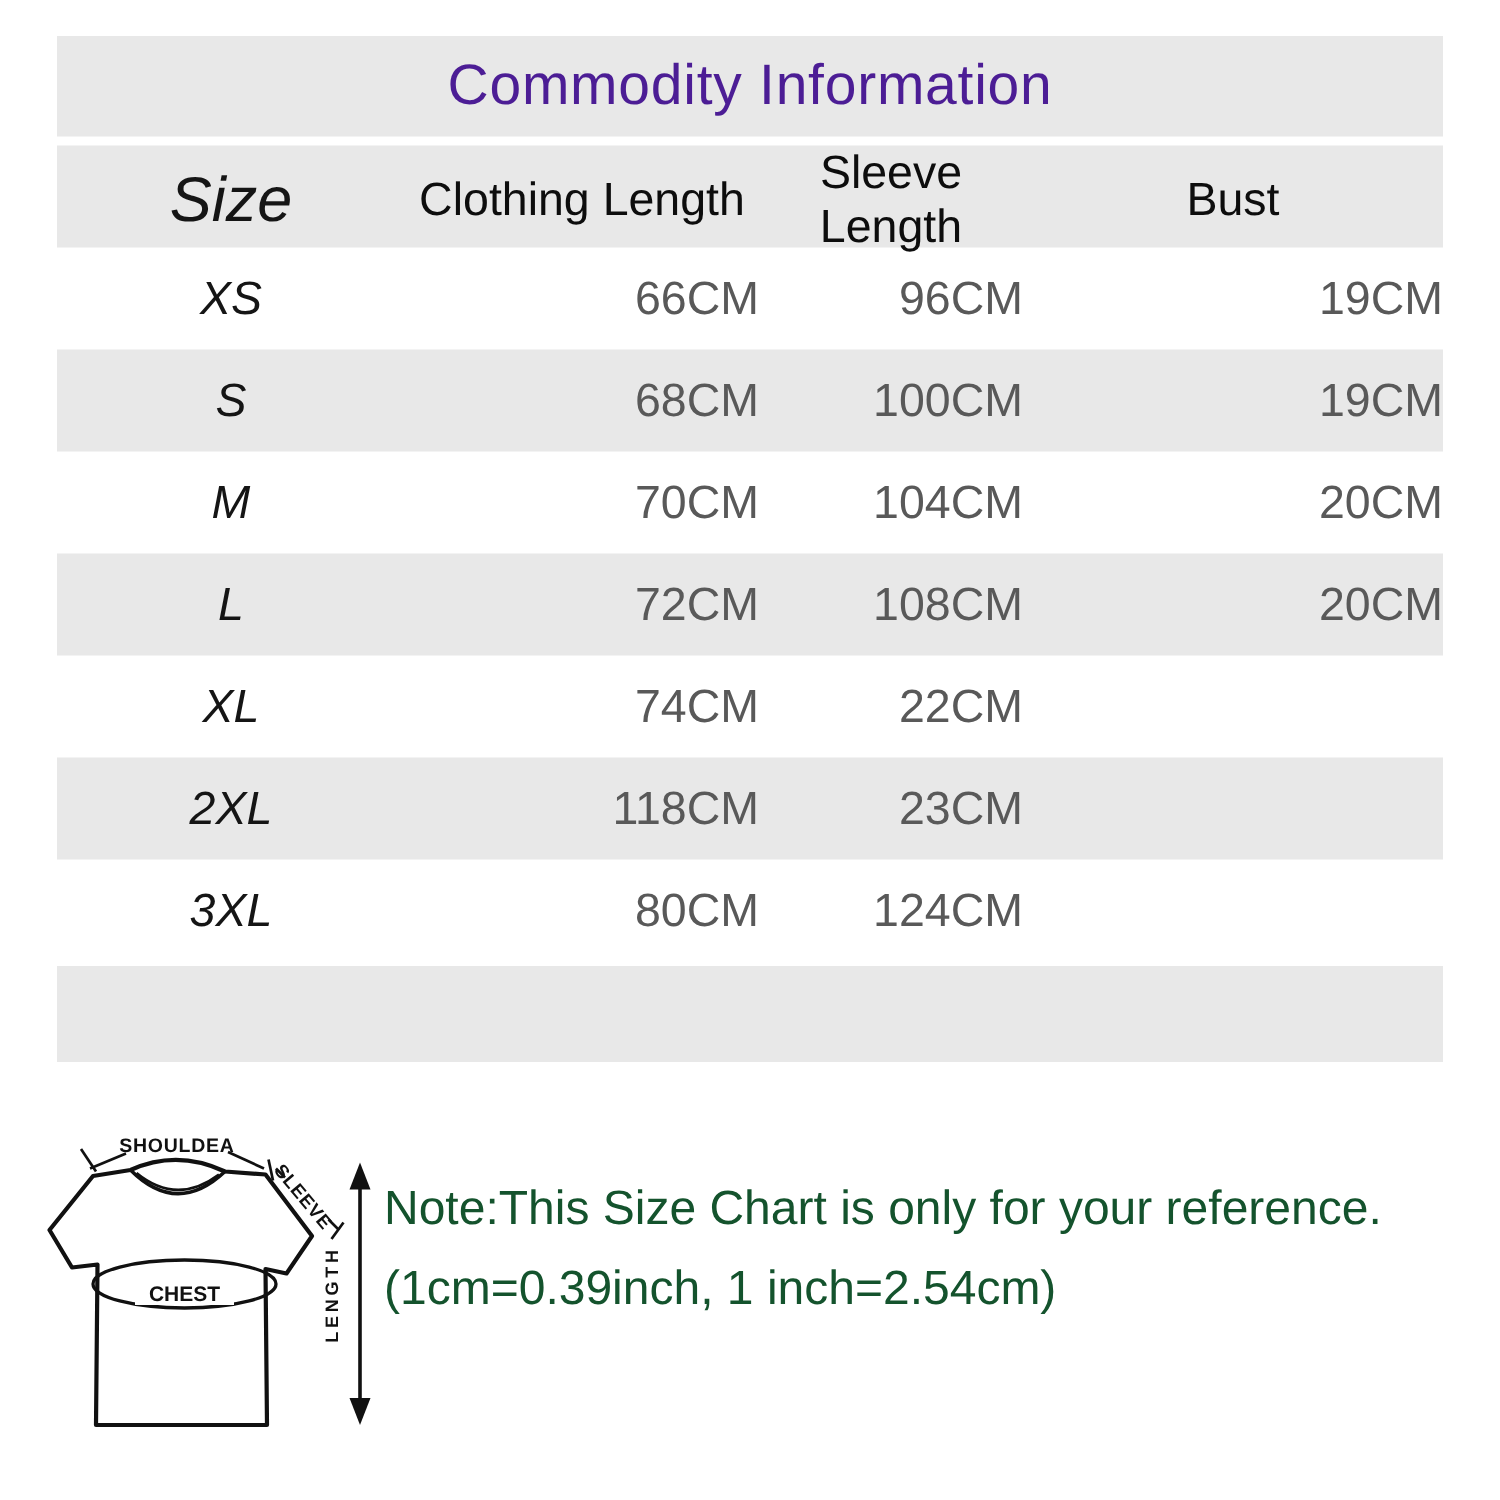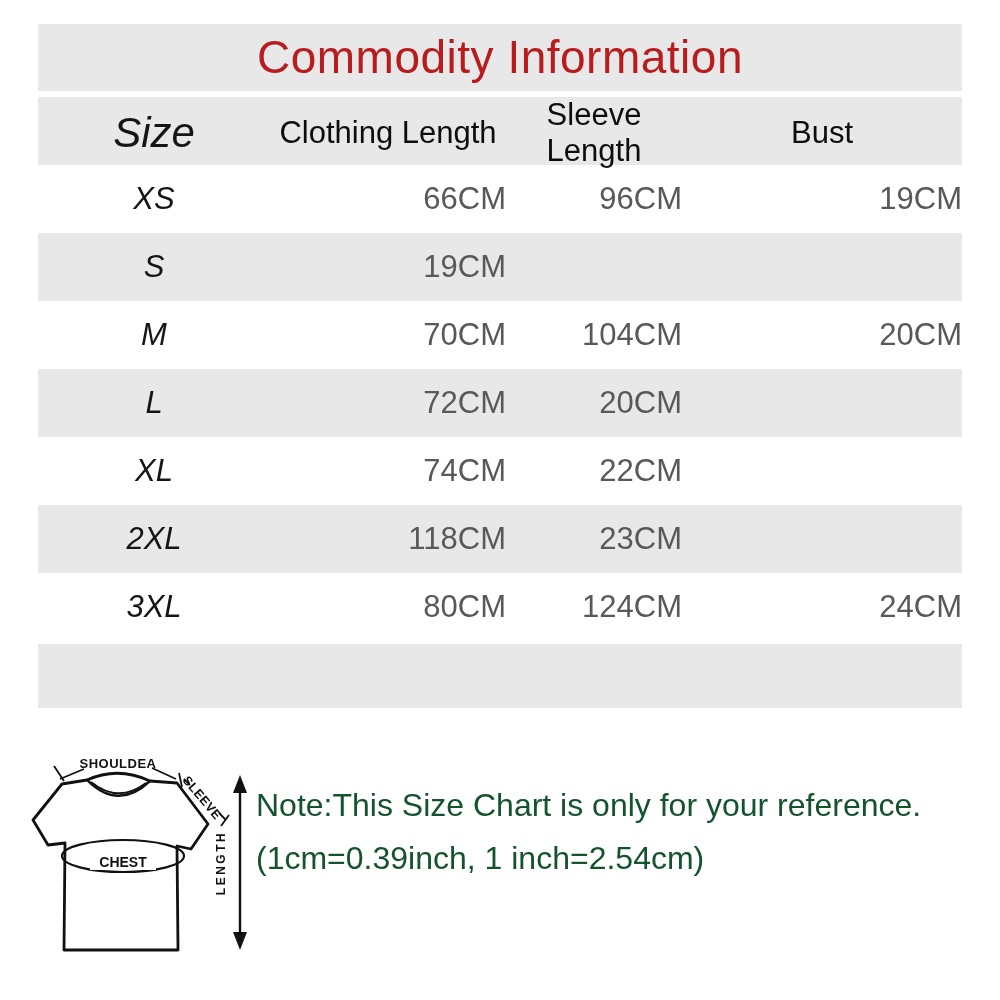--- a/index.html
+++ b/index.html
@@ -2,21 +2,21 @@
 <html><head>
 <meta charset="utf-8">
 <style>
   html,body{margin:0;padding:0;}
   body{
     width:1000px;height:1000px;position:relative;background:#ffffff;
     font-family:"Liberation Sans", sans-serif;color:#141414;overflow:hidden;
   }
   .band{position:absolute;left:38px;width:924px;background:#e8e8e8;}
   #title-band{top:24px;height:67px;text-align:center;}
-  #title-band span{line-height:67px;font-size:46px;letter-spacing:0.5px;color:#b91c1c;}
+  #title-band span{line-height:67px;font-size:38px;letter-spacing:0.5px;color:#4c1d95;}
   #size-table{position:absolute;left:38px;top:97px;width:924px;}
   .t-row{display:grid;grid-template-columns:232px 236px 176px 280px;height:68px;align-items:center;text-align:center;}
   .t-row.gray{background:#e8e8e8;}
   .t-row.header{background:#e8e8e8;font-size:31px;color:#0d0d0d;}
   .t-row.header .c0{font-size:42px;}
   .c0{font-size:31px;color:#151515;font-style:italic;}
   .cv{font-size:31px;color:#595959;text-align:right;}
   #empty-band{top:644px;height:64px;}
   #note-block{position:absolute;left:256px;top:779px;width:720px;}
   .note-line{font-size:32px;line-height:53px;color:#14532d;white-space:pre;}
@@ -39,48 +39,50 @@
   </div>
 
   <div class="t-row">
     <div class="c0">XS</div>
     <div class="cv">66CM</div>
     <div class="cv">96CM</div>
     <div class="cv">19CM</div>
   </div>
   <div class="t-row gray">
     <div class="c0">S</div>
+    <div class="cv">68CM</div>
+    <div class="cv">100CM</div>
     <div class="cv">19CM</div>
   </div>
   <div class="t-row">
     <div class="c0">M</div>
     <div class="cv">70CM</div>
     <div class="cv">104CM</div>
     <div class="cv">20CM</div>
   </div>
   <div class="t-row gray">
     <div class="c0">L</div>
     <div class="cv">72CM</div>
+    <div class="cv">108CM</div>
     <div class="cv">20CM</div>
   </div>
   <div class="t-row">
     <div class="c0">XL</div>
     <div class="cv">74CM</div>
     <div class="cv">22CM</div>
   </div>
   <div class="t-row gray">
     <div class="c0">2XL</div>
     <div class="cv">118CM</div>
     <div class="cv">23CM</div>
   </div>
   <div class="t-row">
     <div class="c0">3XL</div>
     <div class="cv">80CM</div>
     <div class="cv">124CM</div>
-    <div class="cv">24CM</div>
   </div>
 </div>
 
 <div class="band" id="empty-band"></div>
 
 <svg id="tshirt-diagram" viewBox="0 0 246 260" xmlns="http://www.w3.org/2000/svg">
 
   <path d="M69,45 L44,49 L15,85 L30,110 L47,108 L46,215 L160,215 L159,111 L173,114 L190,89 L159,48 L132,46 Q100,31 69,45 Z" fill="#ffffff" stroke="#111" stroke-width="2.8" stroke-linejoin="round"></path>
 
   <path d="M69,45 Q100,76 132,46" fill="none" stroke="#111" stroke-width="2.4"></path>

